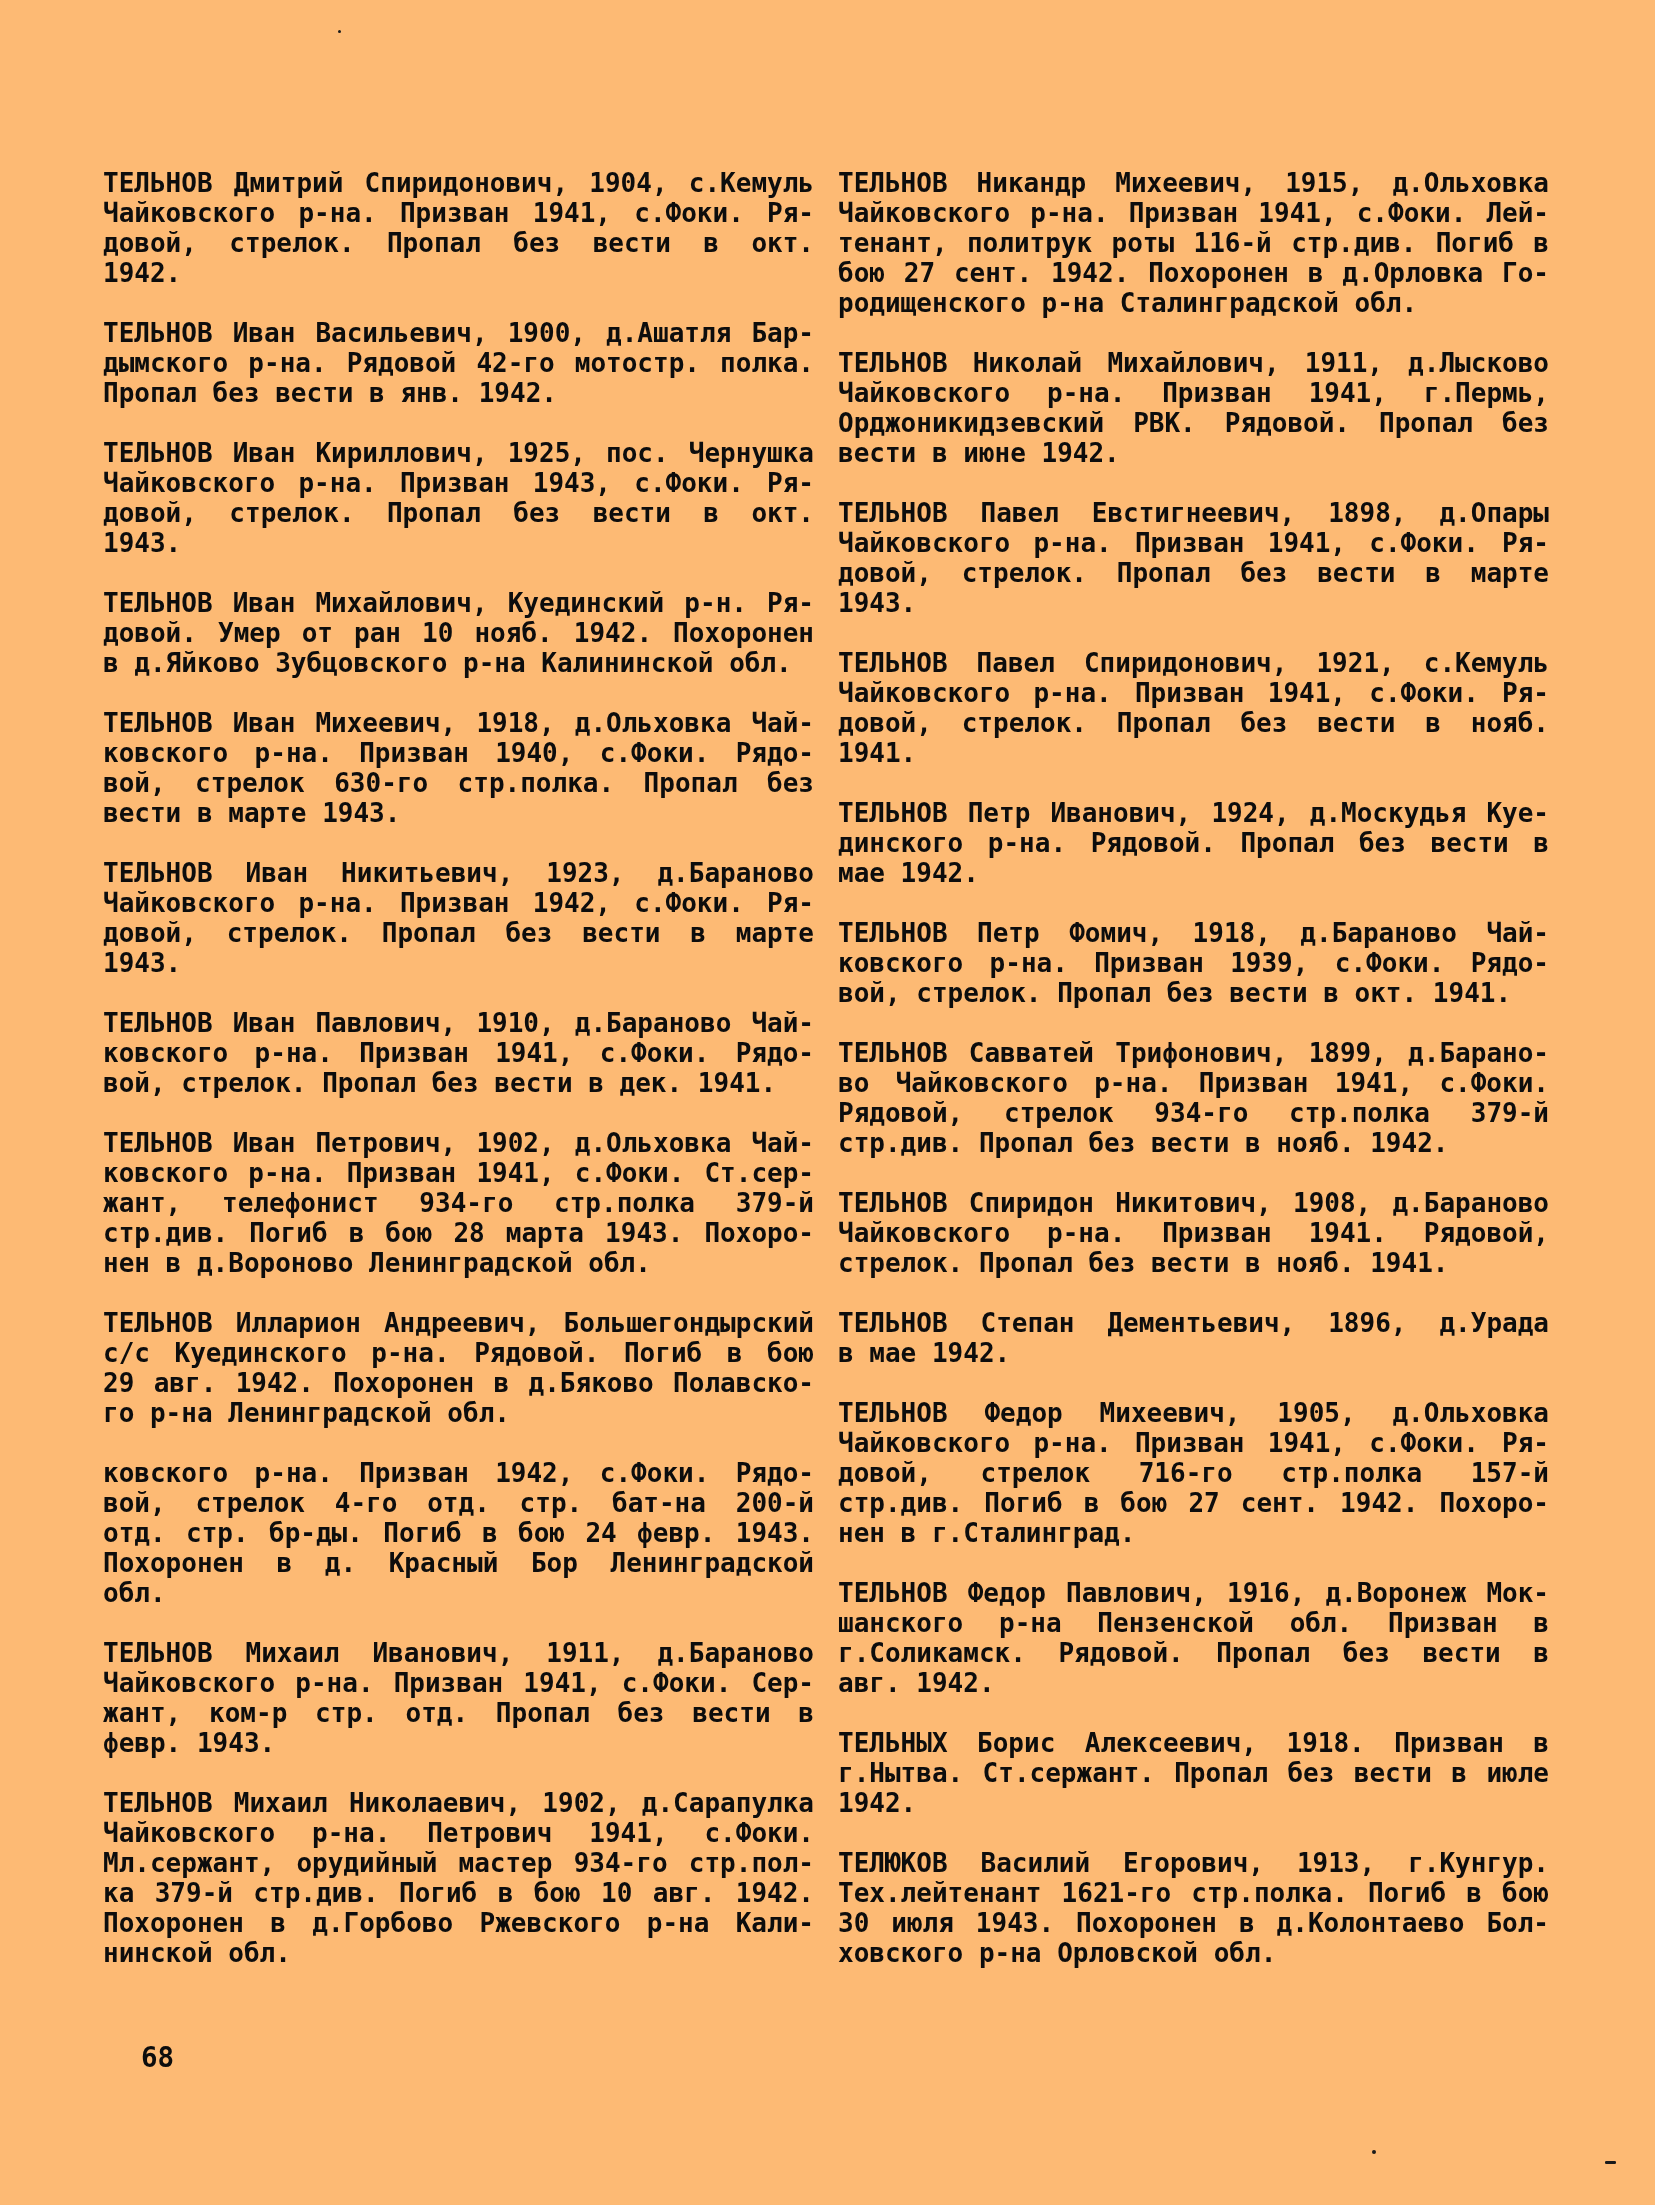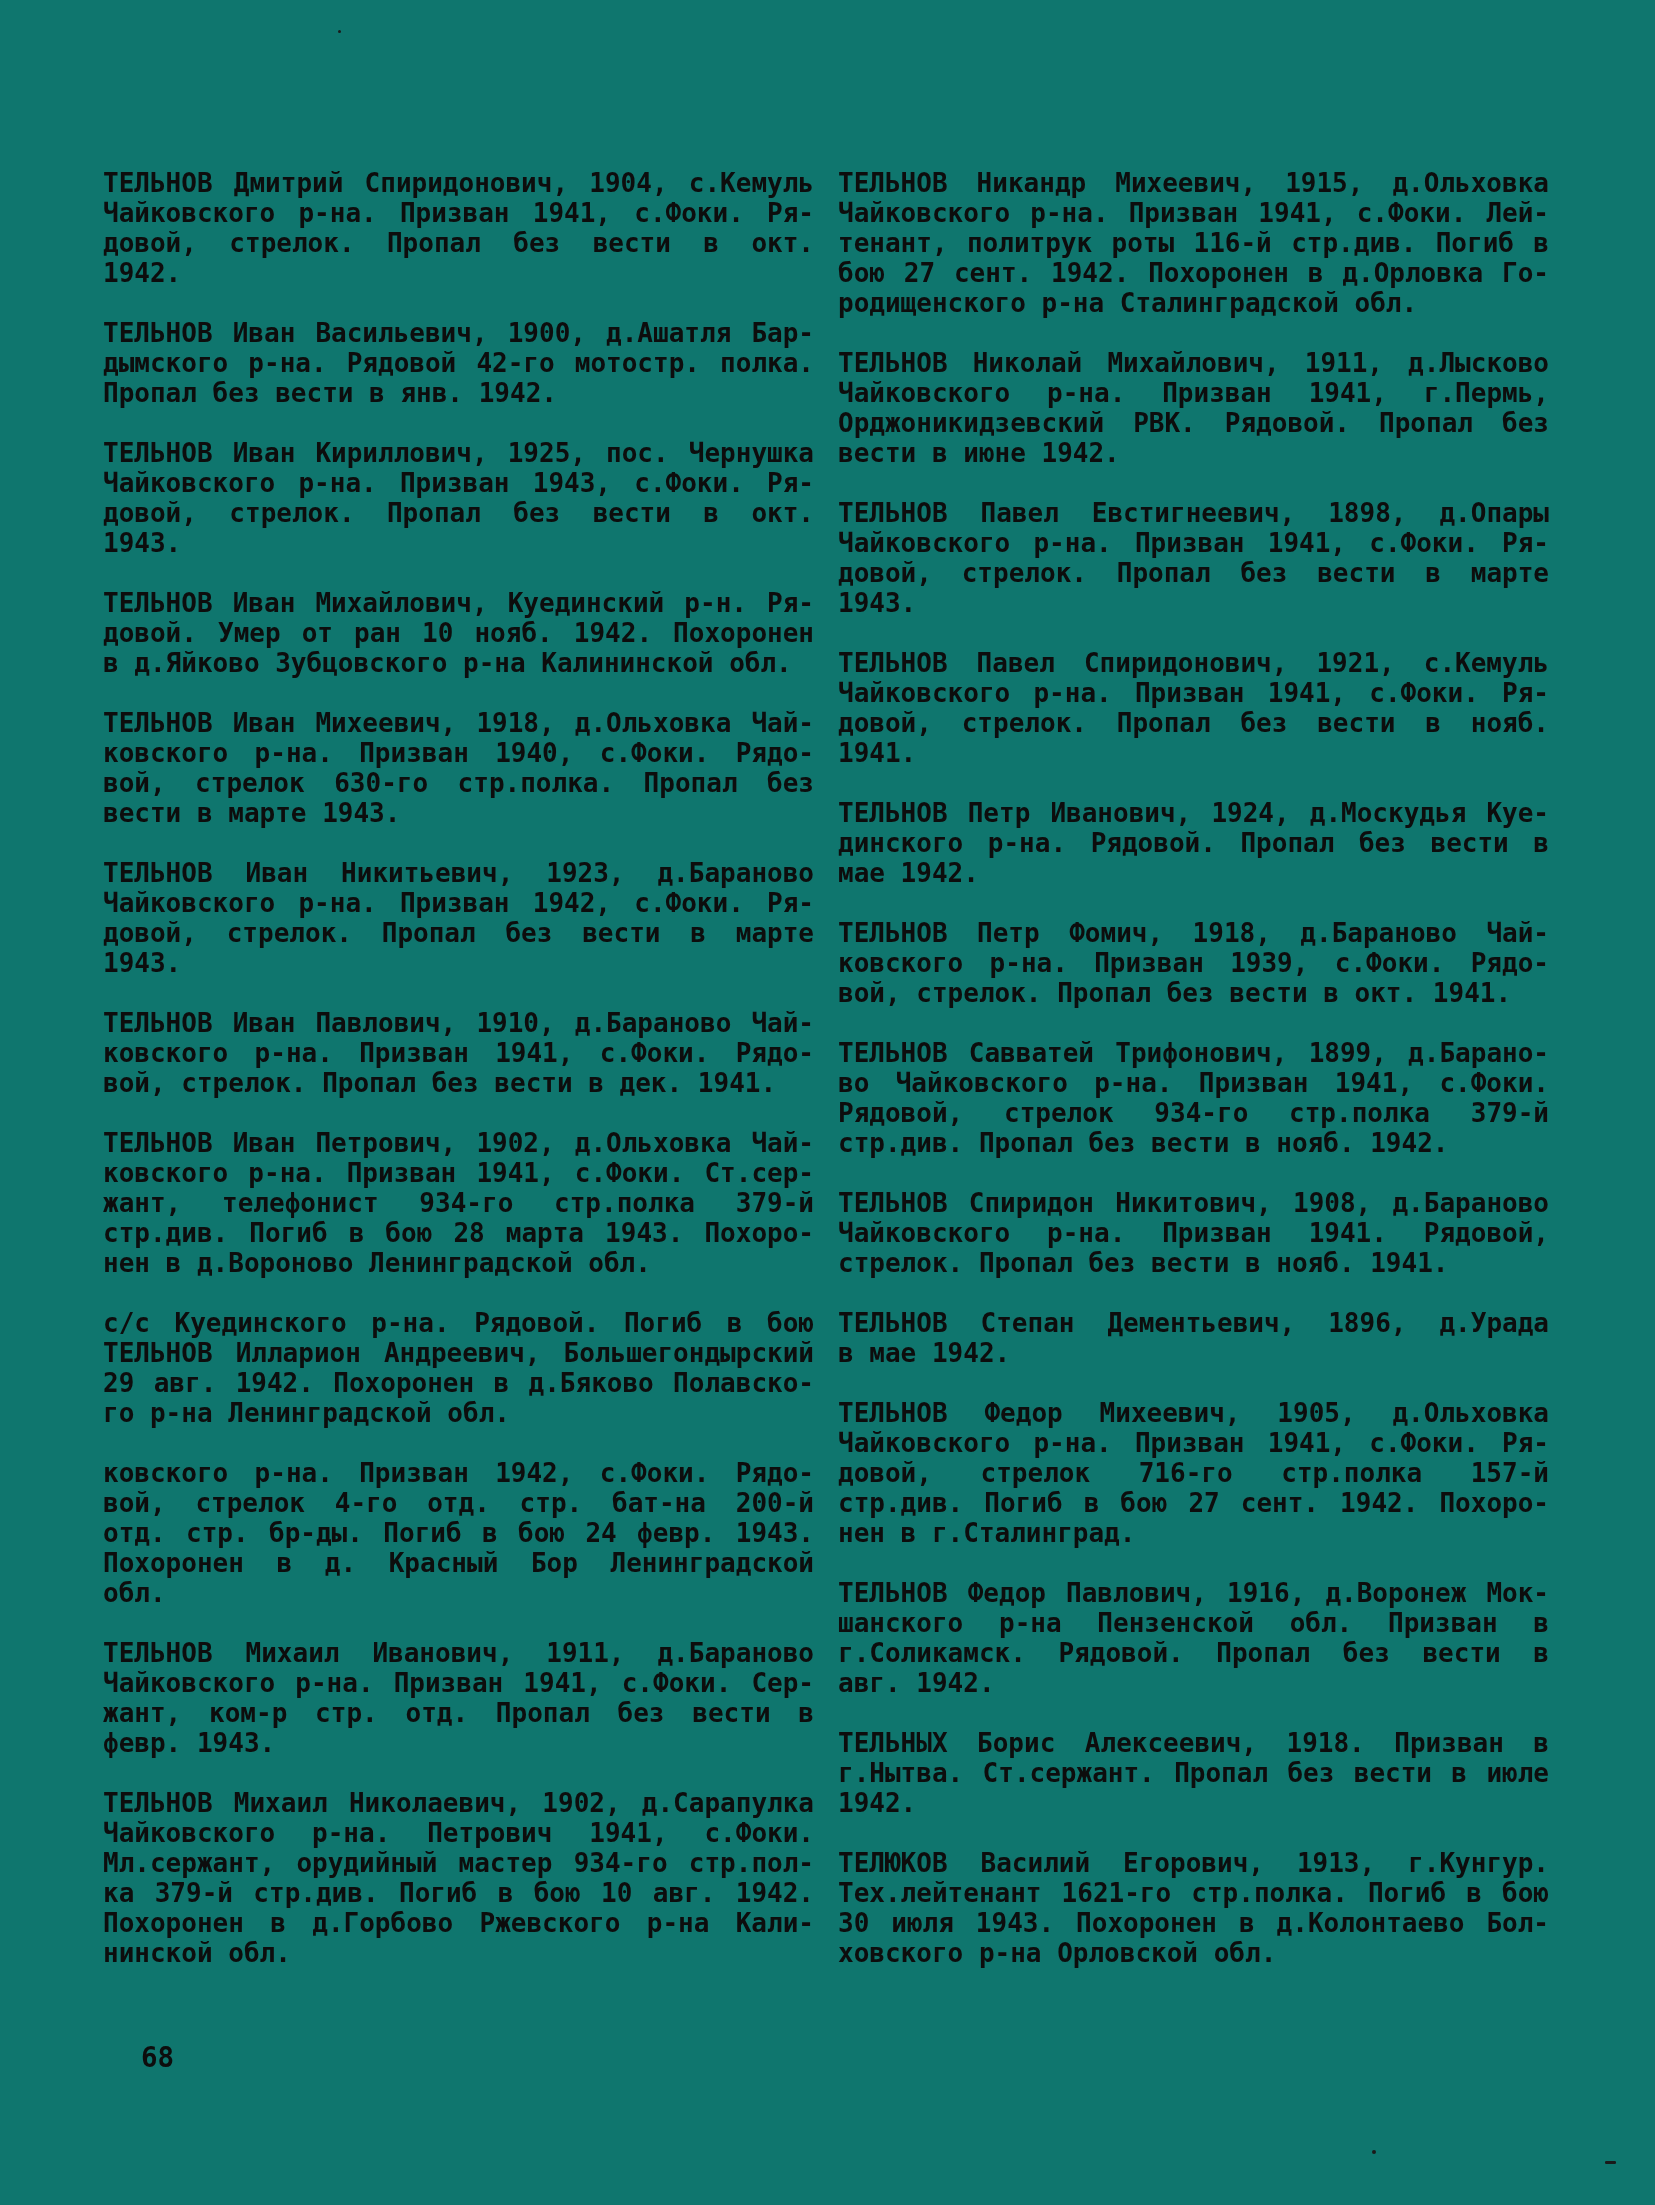--- a/index.html
+++ b/index.html
@@ -11,21 +11,21 @@
     width: 1655px;
     height: 2205px;
     position: relative;
     font-family: "DejaVu Sans Mono", "Liberation Mono", monospace;
     color: #0d0d0d;
     overflow: hidden;
   }
   .page {
     position: absolute;
     inset: 0;
-    background: #0f766e;
+    background: #fdba74;
   }
   .col {
     position: absolute;
     top: 168px;
     width: 711px;
     font-size: 26px;
     font-weight: bold;
     line-height: 30px;
   }
   .col-left  { left: 103px; }
@@ -107,22 +107,22 @@
         <div class="line last">вой, стрелок. Пропал без вести в дек. 1941.</div>
       </div>
       <div class="entry">
         <div class="line">ТЕЛЬНОВ Иван Петрович, 1902, д.Ольховка Чай-</div>
         <div class="line">ковского р-на. Призван 1941, с.Фоки. Ст.сер-</div>
         <div class="line">жант, телефонист 934-го стр.полка 379-й</div>
         <div class="line">стр.див. Погиб в бою 28 марта 1943. Похоро-</div>
         <div class="line last">нен в д.Вороново Ленинградской обл.</div>
       </div>
       <div class="entry">
+        <div class="line">ТЕЛЬНОВ Илларион Андреевич, Большегондырский</div>
         <div class="line">с/с Куединского р-на. Рядовой. Погиб в бою</div>
-        <div class="line">ТЕЛЬНОВ Илларион Андреевич, Большегондырский</div>
         <div class="line">29 авг. 1942. Похоронен в д.Бяково Полавско-</div>
         <div class="line last">го р-на Ленинградской обл.</div>
       </div>
       <div class="entry">
         <div class="line">ковского р-на. Призван 1942, с.Фоки. Рядо-</div>
         <div class="line">вой, стрелок 4-го отд. стр. бат-на 200-й</div>
         <div class="line">отд. стр. бр-ды. Погиб в бою 24 февр. 1943.</div>
         <div class="line">Похоронен в д. Красный Бор Ленинградской</div>
         <div class="line last">обл.</div>
       </div>

